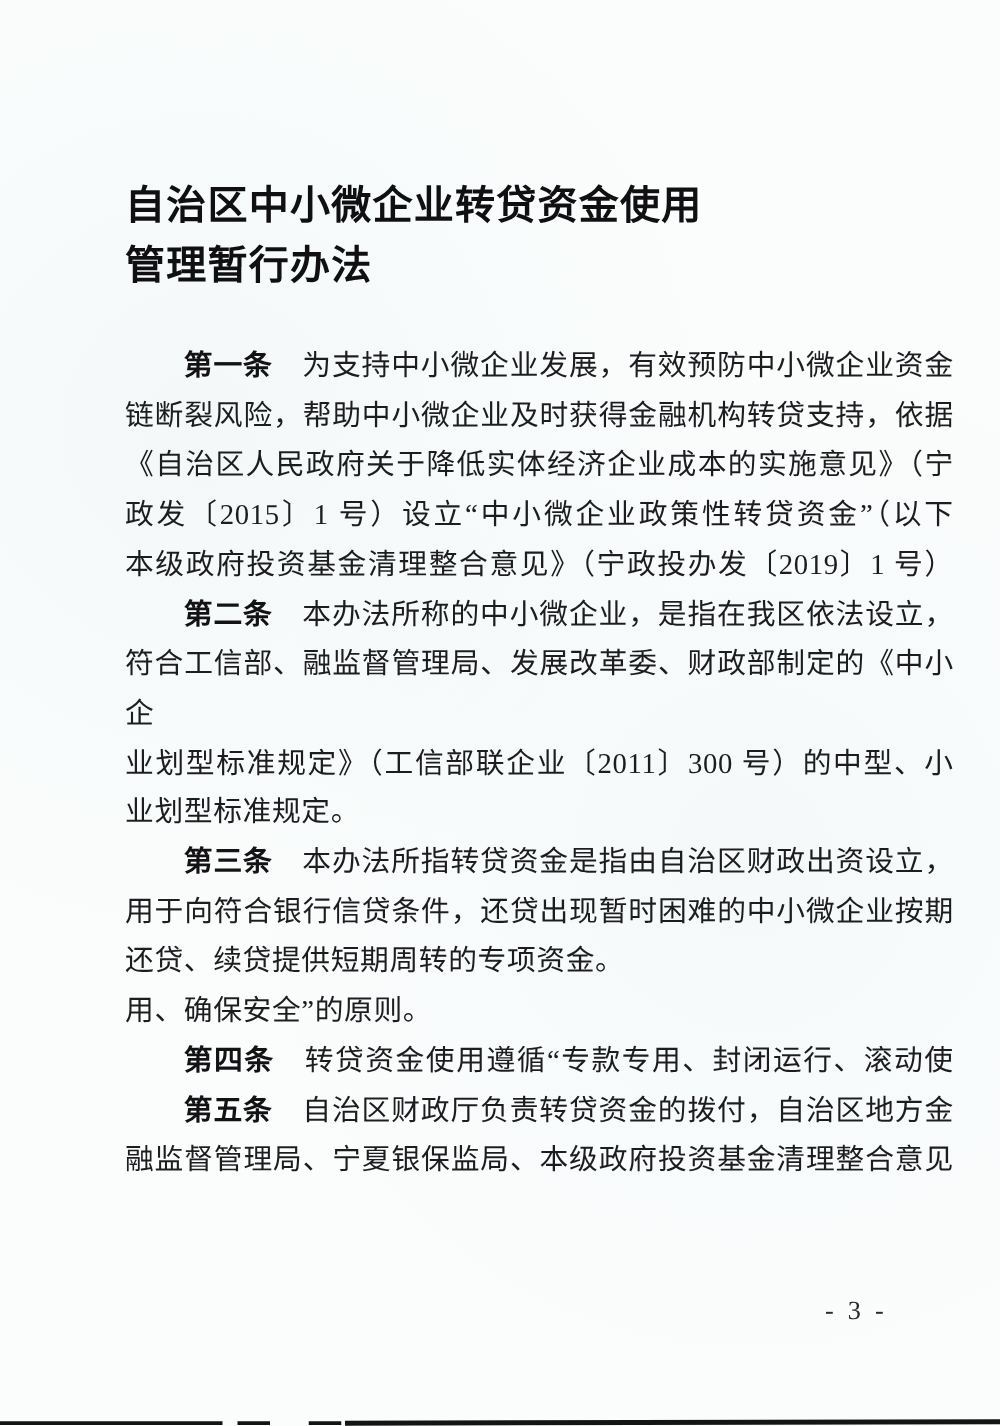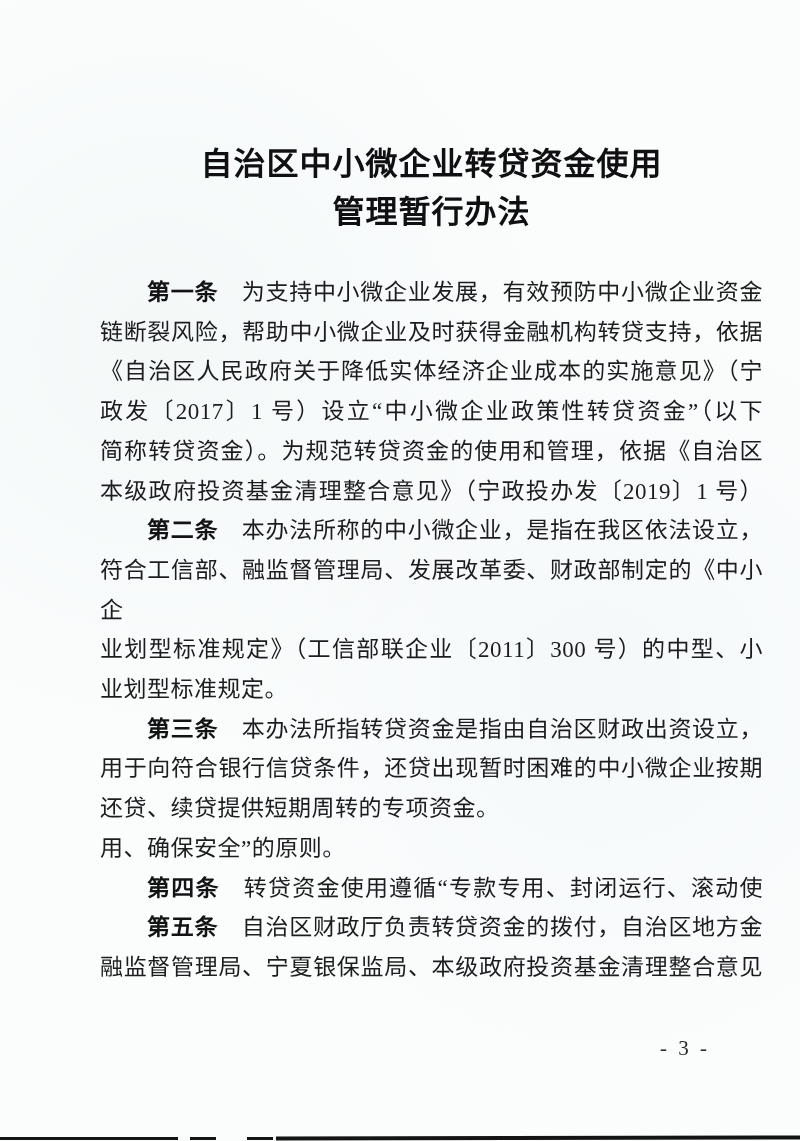--- a/index.html
+++ b/index.html
@@ -24,21 +24,21 @@
     content:"";
     position:absolute;inset:0;
     background:
       radial-gradient(circle at 20% 30%, rgba(210,225,222,.18), transparent 40%),
       radial-gradient(circle at 75% 60%, rgba(210,222,225,.14), transparent 45%);
     pointer-events:none;
   }
   .title-block{
     position:absolute;
     left:100px;top:140px;width:663px;
-    text-align:center;
+    text-align:left;
     font-weight:bold;
     font-size:32px;
     line-height:48px;
     letter-spacing:1px;
     color:#101012;
   }
   .body-block{
     position:absolute;
     left:100px;top:273px;width:663px;
     font-size:23px;
@@ -84,22 +84,21 @@
 
   <div class="title-block">
     <div>自治区中小微企业转贷资金使用</div>
     <div>管理暂行办法</div>
   </div>
 
   <div class="body-block">
       <div class="bline indent"><b>第一条</b>　为支持中小微企业发展，有效预防中小微企业资金</div>
       <div class="bline">链断裂风险，帮助中小微企业及时获得金融机构转贷支持，依据</div>
       <div class="bline">《自治区人民政府关于降低实体经济企业成本的实施意见》（宁</div>
-      <div class="bline">政发〔2017〕1 号）设立“中小微企业政策性转贷资金”（以下</div>
-      <div class="bline">简称转贷资金）。为规范转贷资金的使用和管理，依据《自治区</div>
+      <div class="bline">政发〔2015〕1 号）设立“中小微企业政策性转贷资金”（以下</div>
       <div class="bline">本级政府投资基金清理整合意见》（宁政投办发〔2019〕1 号）</div>
       <div class="bline indent"><b>第二条</b>　本办法所称的中小微企业，是指在我区依法设立，</div>
       <div class="bline">符合工信部、融监督管理局、发展改革委、财政部制定的《中小企</div>
       <div class="bline">业划型标准规定》（工信部联企业〔2011〕300 号）的中型、小</div>
       <div class="bline endline">业划型标准规定。</div>
       <div class="bline indent"><b>第三条</b>　本办法所指转贷资金是指由自治区财政出资设立，</div>
       <div class="bline">用于向符合银行信贷条件，还贷出现暂时困难的中小微企业按期</div>
       <div class="bline endline">还贷、续贷提供短期周转的专项资金。</div>
       <div class="bline endline">用、确保安全”的原则。</div>
       <div class="bline indent"><b>第四条</b>　转贷资金使用遵循“专款专用、封闭运行、滚动使</div>

